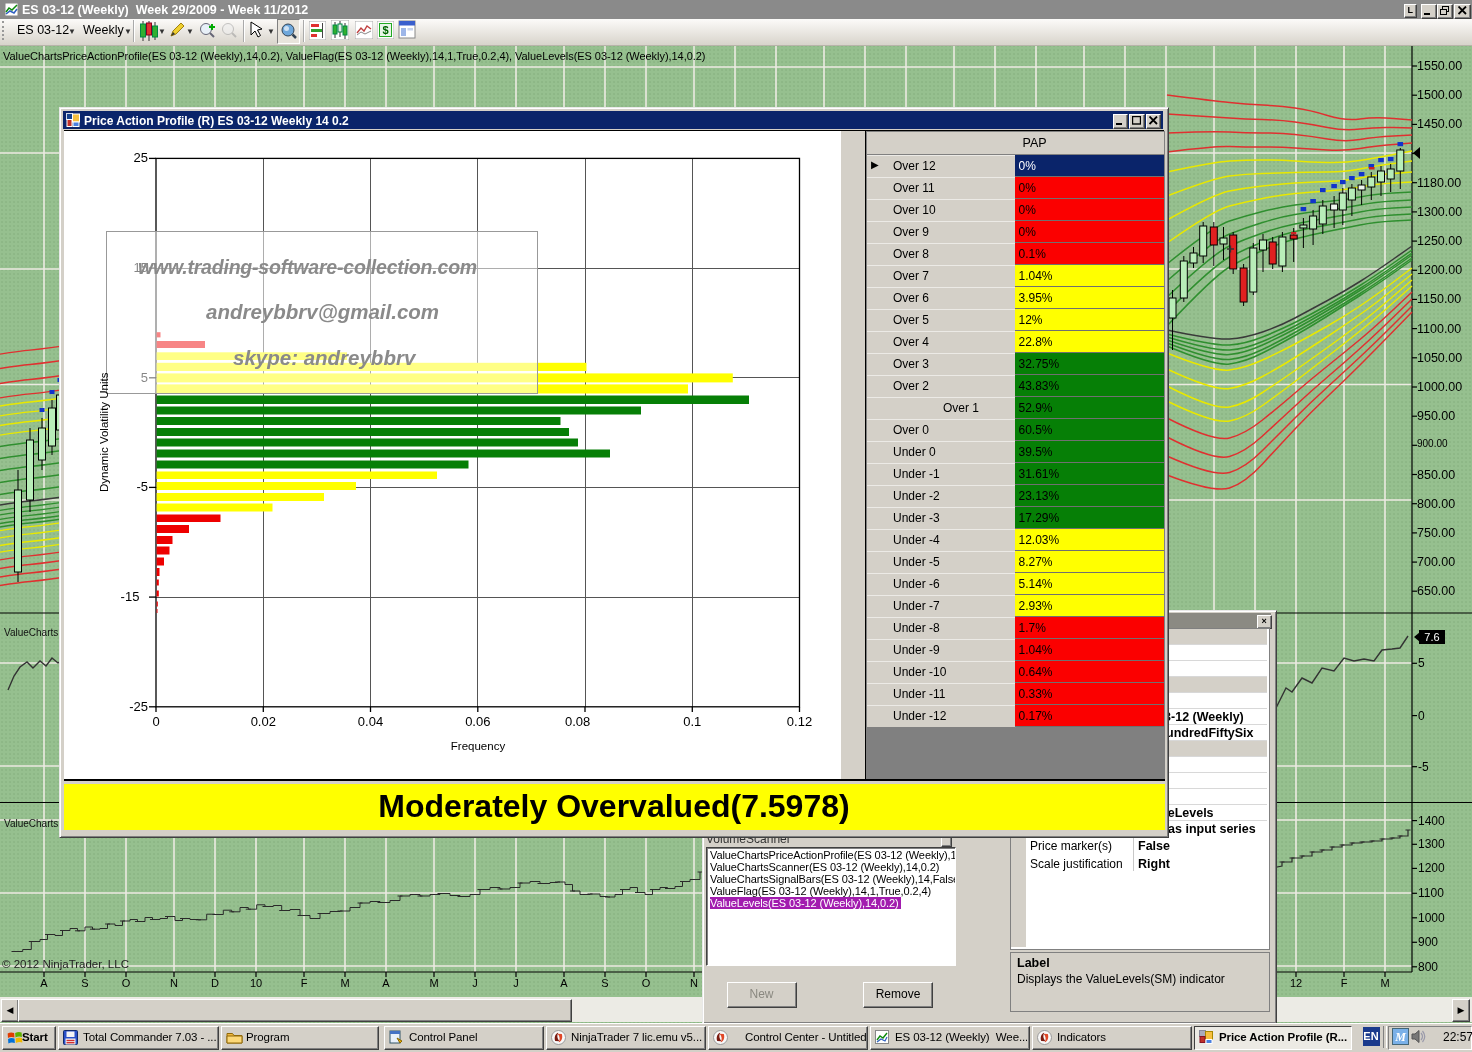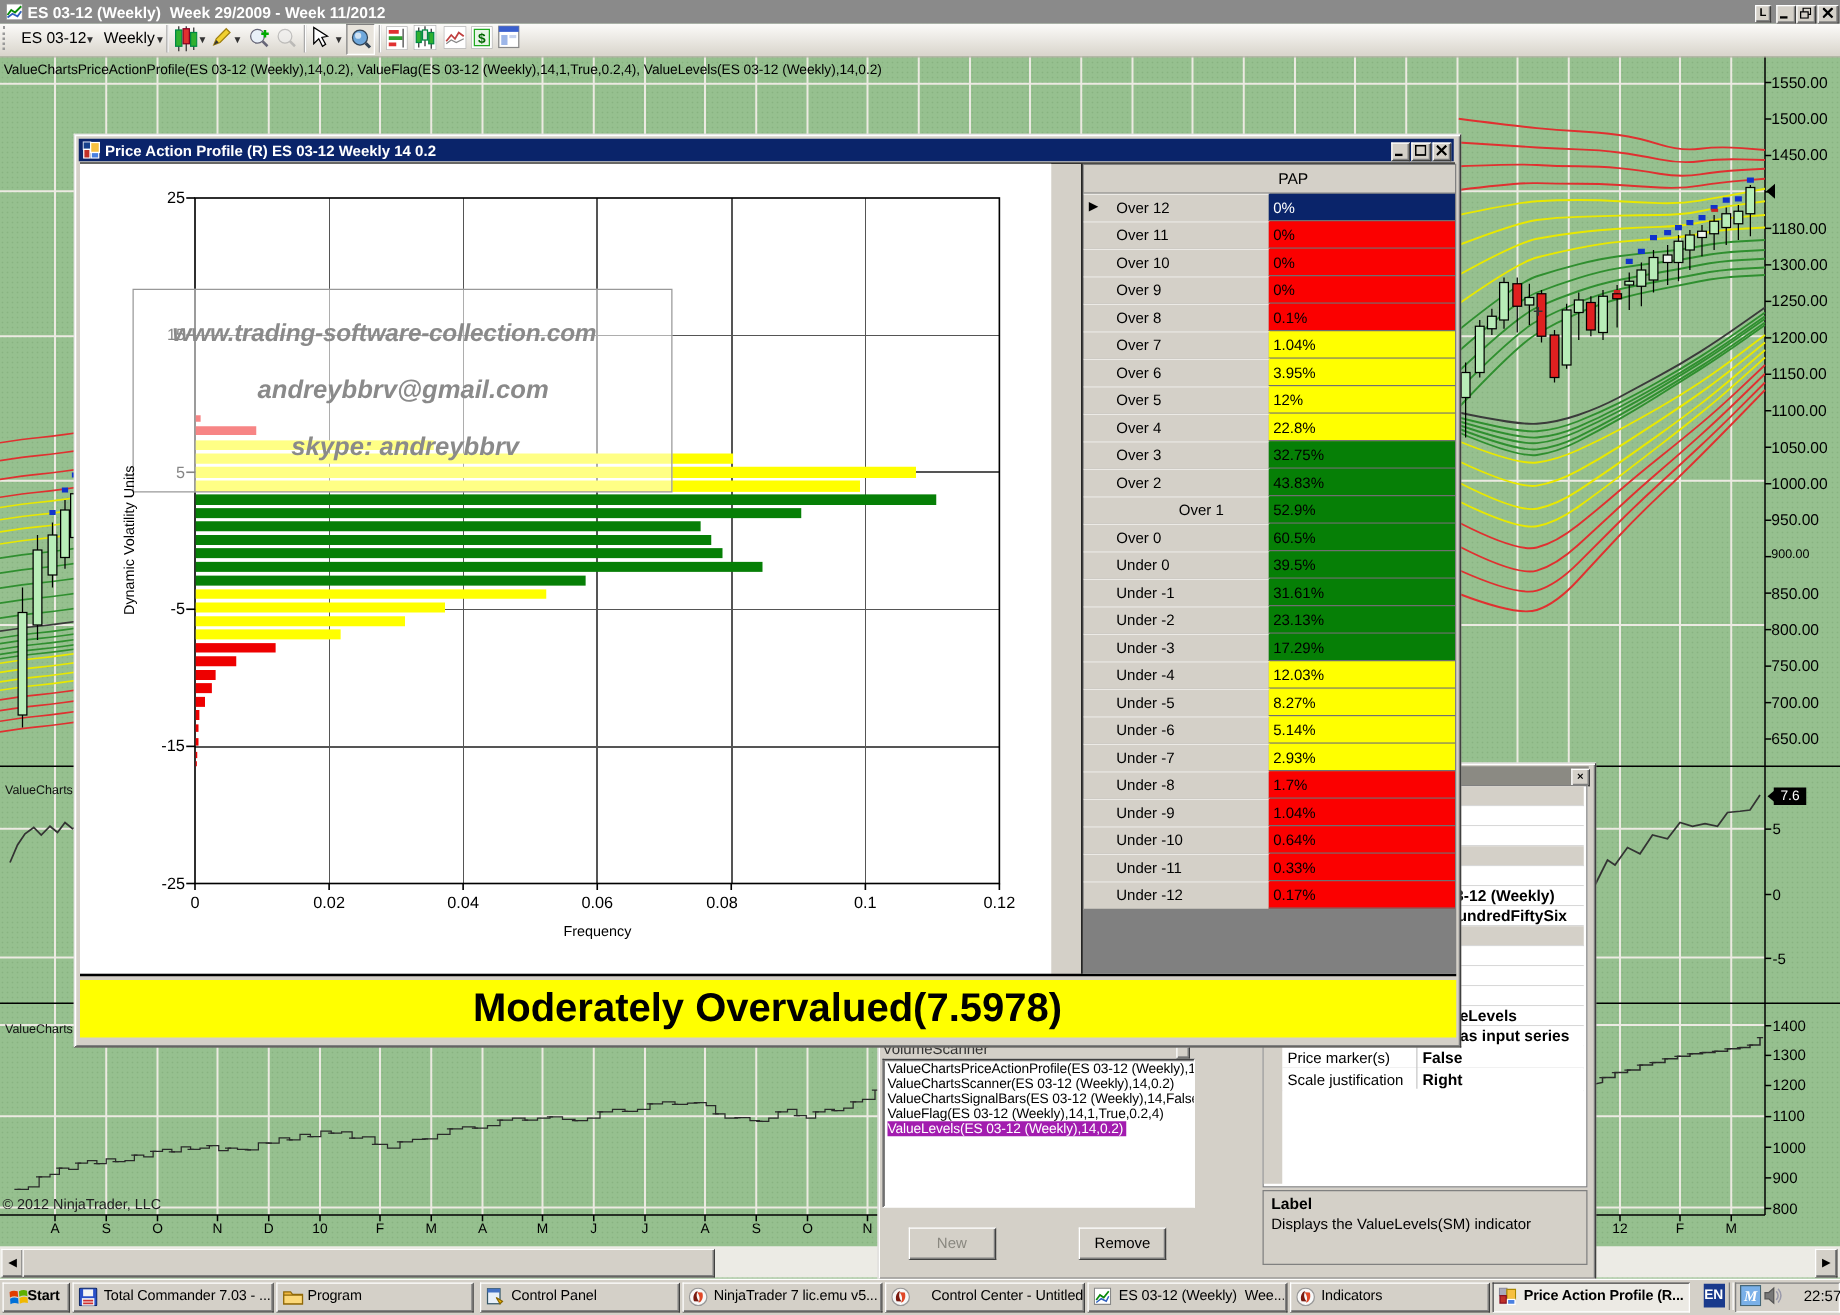--- a/index.html
+++ b/index.html
@@ -439,21 +439,21 @@
 <rect x="156.6" y="568.0" width="2.9" height="8.0" fill="#ee0000"></rect>
 <rect x="156.6" y="579.5" width="2.2" height="6.0" fill="#ee0000"></rect>
 <rect x="156.6" y="590.5" width="2.2" height="6.0" fill="#ee0000"></rect>
 <rect x="156.6" y="601.5" width="1.2" height="5.0" fill="#ee0000"></rect>
 <rect x="156.6" y="609.0" width="0.9" height="4.0" fill="#ee0000"></rect>
 </svg>
 <div class="abs" style="left:112px;top:150.4px;width:36px;text-align:right;font-size:13px;color:#000">25</div>
 <div class="abs" style="left:112px;top:260.1px;width:36px;text-align:right;font-size:13px;color:#000">15</div>
 <div class="abs" style="left:112px;top:369.8px;width:36px;text-align:right;font-size:13px;color:#000">5</div>
 <div class="abs" style="left:112px;top:479.4px;width:36px;text-align:right;font-size:13px;color:#000">-5</div>
-<div class="abs" style="left:129px;top:589.1px;width:36px;text-align:left;font-size:13px;color:#000">-15</div>
+<div class="abs" style="left:112px;top:589.1px;width:36px;text-align:center;font-size:13px;color:#000">-15</div>
 <div class="abs" style="left:112px;top:698.8px;width:36px;text-align:right;font-size:13px;color:#000">-25</div>
 <div class="abs" style="left:105.7px;top:230.5px;width:430px;height:161px;background:rgba(255,255,255,0.52);border:1px solid #999"></div>
 <div class="abs" style="left:138px;top:256px;font-size:19.5px;letter-spacing:-0.2px;font-weight:bold;font-style:italic;color:#8a8a8a;white-space:nowrap;">www.trading-software-collection.com</div>
 <div class="abs" style="left:206px;top:300px;font-size:20.5px;font-weight:bold;font-style:italic;color:#8a8a8a;white-space:nowrap;">andreybbrv@gmail.com</div>
 <div class="abs" style="left:233px;top:346px;font-size:20.5px;font-weight:bold;font-style:italic;color:#8a8a8a;white-space:nowrap;">skype: andreybbrv</div>
 <div class="abs" style="left:136px;top:714px;width:40px;text-align:center;font-size:13px;color:#000">0</div>
 <div class="abs" style="left:243.3px;top:714px;width:40px;text-align:center;font-size:13px;color:#000">0.02</div>
 <div class="abs" style="left:350.5px;top:714px;width:40px;text-align:center;font-size:13px;color:#000">0.04</div>
 <div class="abs" style="left:457.8px;top:714px;width:40px;text-align:center;font-size:13px;color:#000">0.06</div>
 <div class="abs" style="left:565px;top:714px;width:40px;text-align:left;font-size:13px;color:#000">0.08</div>

